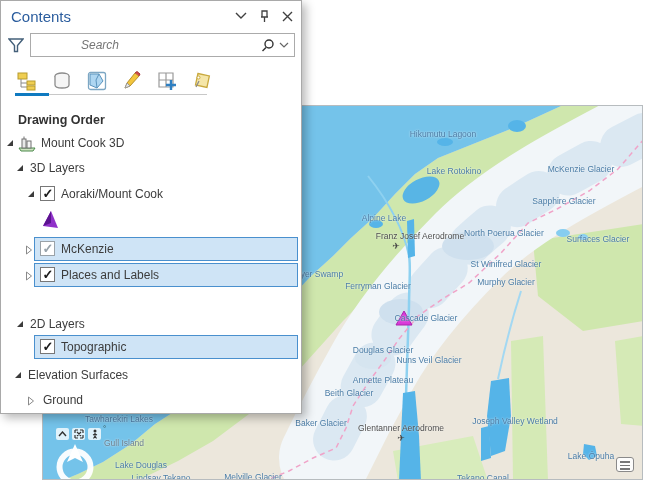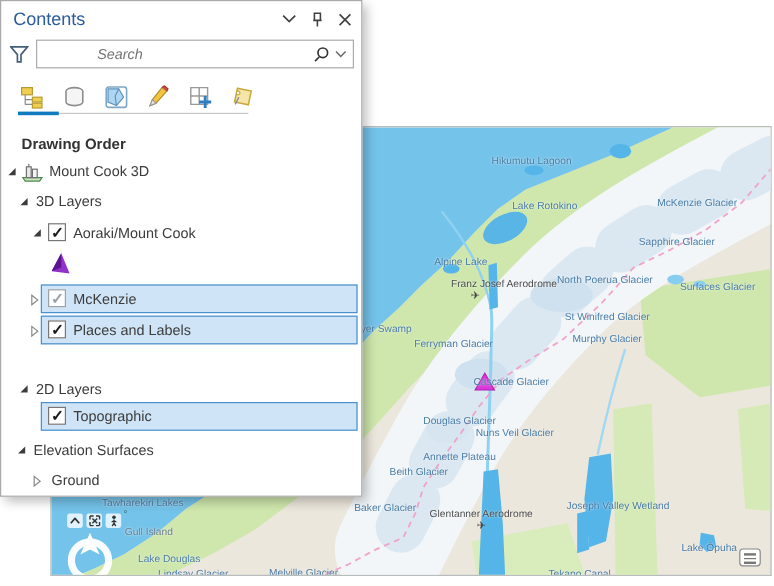--- a/index.html
+++ b/index.html
@@ -105,21 +105,21 @@
       <span class="map-label" style="left: 386px; top: 254px;">Nuns Veil Glacier</span>
       <span class="map-label" style="left: 340px; top: 274px;">Annette Plateau</span>
       <span class="map-label" style="left: 306px; top: 287px;">Beith Glacier</span>
       <span class="map-label" style="left: 76px; top: 313px;">Tawharekiri Lakes</span>
       <span class="map-label" style="left: 278px; top: 317px;">Baker Glacier</span>
       <span class="map-label" style="left: 431px; top: 315px; margin-left: 41px;">Joseph Valley Wetland</span>
       <span class="map-label dark" style="left: 358px; top: 322px;">Glentanner Aerodrome</span>
       <span class="map-label gray" style="left: 81px; top: 337px;">Gull Island</span>
       <span class="map-label" style="left: 548px; top: 350px;">Lake Ōpuha</span>
       <span class="map-label" style="left: 98px; top: 359px;">Lake Douglas</span>
-      <span class="map-label" style="left: 118px; top: 372px;">Lindsay Glacier</span>
+      <span class="map-label" style="left: 118px; top: 372px;">Lindsay Tekapo</span>
       <span class="map-label" style="left: 440px; top: 372px;">Tekapo Canal</span>
       <span class="map-label" style="left: 210px; top: 371px;">Melville Glacier</span>
     </div>
   <div>
       <span class="map-sym" style="left: 353px; top: 140px;">✈</span>
       <span class="map-sym" style="left: 358px; top: 332px;">✈</span>
     </div>
 
   <div class="navbtns">
     <div class="navbtn">

